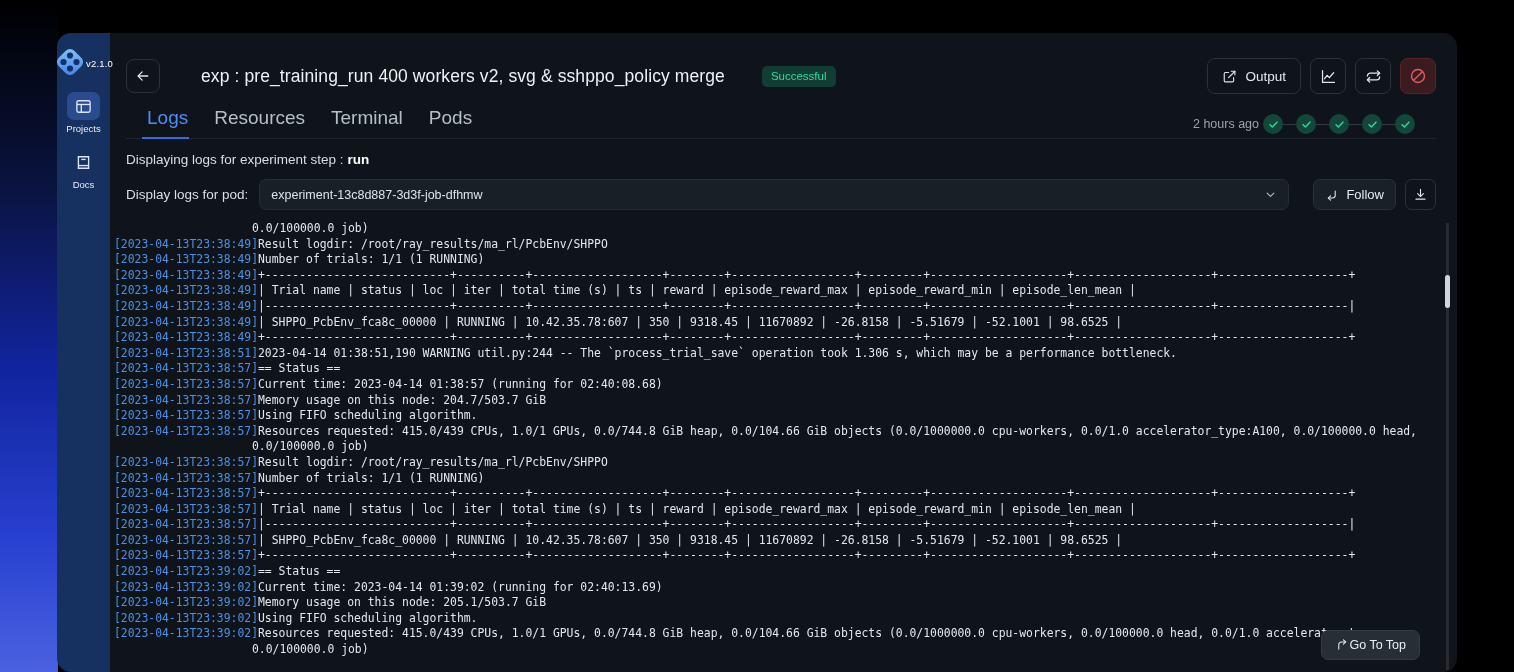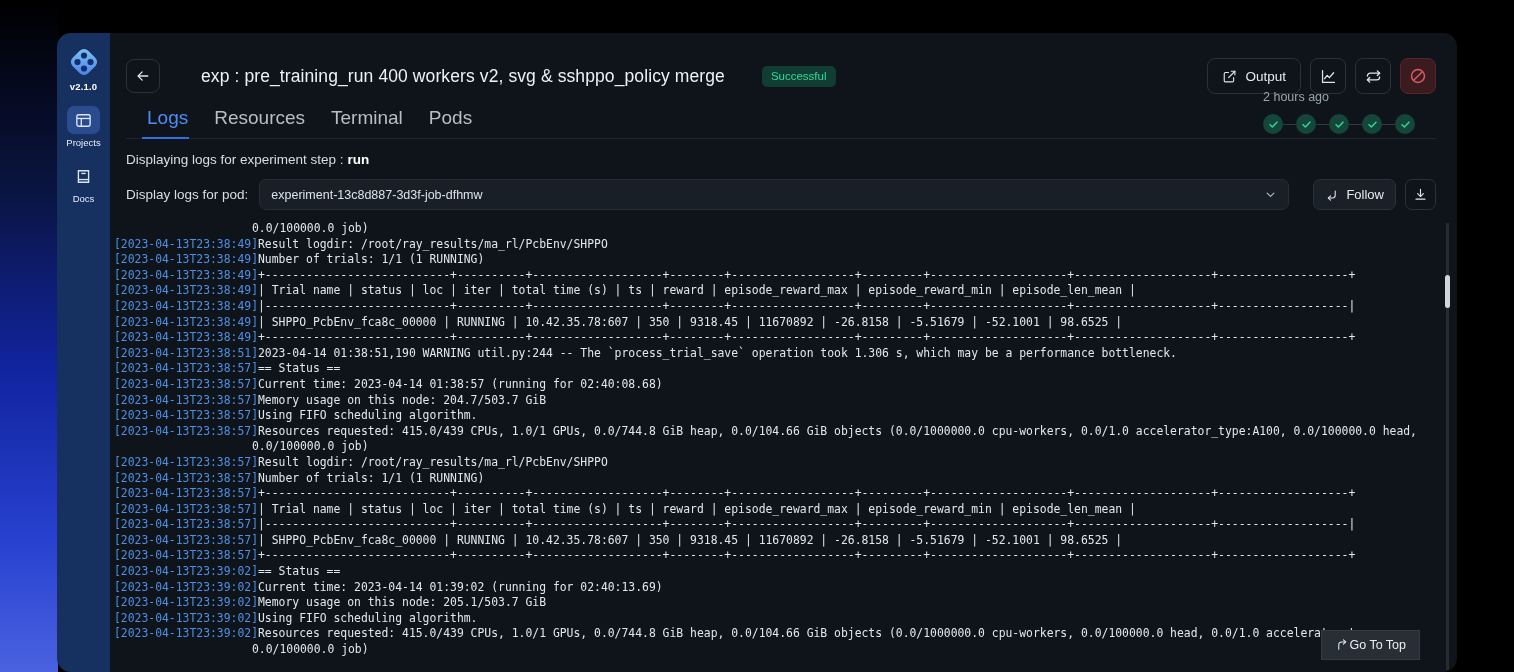--- a/index.html
+++ b/index.html
@@ -22,21 +22,21 @@
   
   .sidebar {
     width: 53px; height: 639px;
     background: #16305f;
     border-radius: 14px 0 0 14px;
     display: flex; flex-direction: column; align-items: center;
     padding-top: 13px;
     flex: 0 0 53px;
     position: relative; z-index: 2;
   }
-  .logo-wrap { display:flex; flex-direction:column; align-items:center;font-weight:bold; }
+  .logo-wrap { display:flex; flex-direction:row; align-items:center; }
   .logo { width: 32px; height: 32px; display:block; }
   .version {
     font-size: 9.5px; color: #ffffff; margin-top: 3px; letter-spacing: .2px;
   }
   .nav-item {
     width: 40px; margin-top: 14px;
     display: flex; flex-direction: column; align-items: center;
     cursor: pointer;
   }
   .nav-icon-box {
@@ -105,21 +105,21 @@
     font-size: 19px; color: #b6bfc9; padding: 0 13px 9px;
     cursor: pointer; position: relative; white-space: nowrap;
   }
   .tab:first-child { padding-left: 5px; }
   .tab.active { color: #4d8df7; }
   .tab.active::after {
     content:''; position:absolute; left:0; right:12px; bottom:-1px;
     height:2px; background:#2f6fe4;
   }
   .tabrow-right {
-    margin-left:auto; display:flex; align-items:flex-start; gap:10px; padding-bottom:4px;flex-direction:column;
+    margin-left:auto; display:flex; align-items:center; gap:4px; padding-bottom:4px;
   }
   .ago { font-size: 12.5px; color: #9aa4af; }
   .steps { display:flex; align-items:center; }
   .step-dot {
     width: 20px; height: 20px; border-radius: 50%;
     background: #14463a; display:flex; align-items:center; justify-content:center;
     flex: 0 0 20px;
   }
   .step-line { width: 13px; height: 1px; background: #2c3views; background:#2f3a44; }
   
@@ -179,21 +179,21 @@
     position:absolute; right: 8px; top: 2px; bottom: 2px; width: 3px;
     background: #2a3views; background:#242b33;
   }
   .sthumb {
     position:absolute; right: 7px; top: 54px; width: 5px; height: 33px;
     background: #cfd6dd; border-radius: 3px;
   }
   
   .gototop {
     position: absolute; right: 37px; bottom: 12px;
-    height: 30px; padding: 0 13px; border-radius: 0;
+    height: 30px; padding: 0 13px; border-radius: 7px;
     background: #272e36; border: 1px solid #333b45;
     display: flex; align-items: center; cursor: pointer;
     font-size: 12.5px; color: #e9eef3; z-index: 5;
   }
 </style>
 </head>
 <body>
 
 <div class="bg-strip"></div>
 

